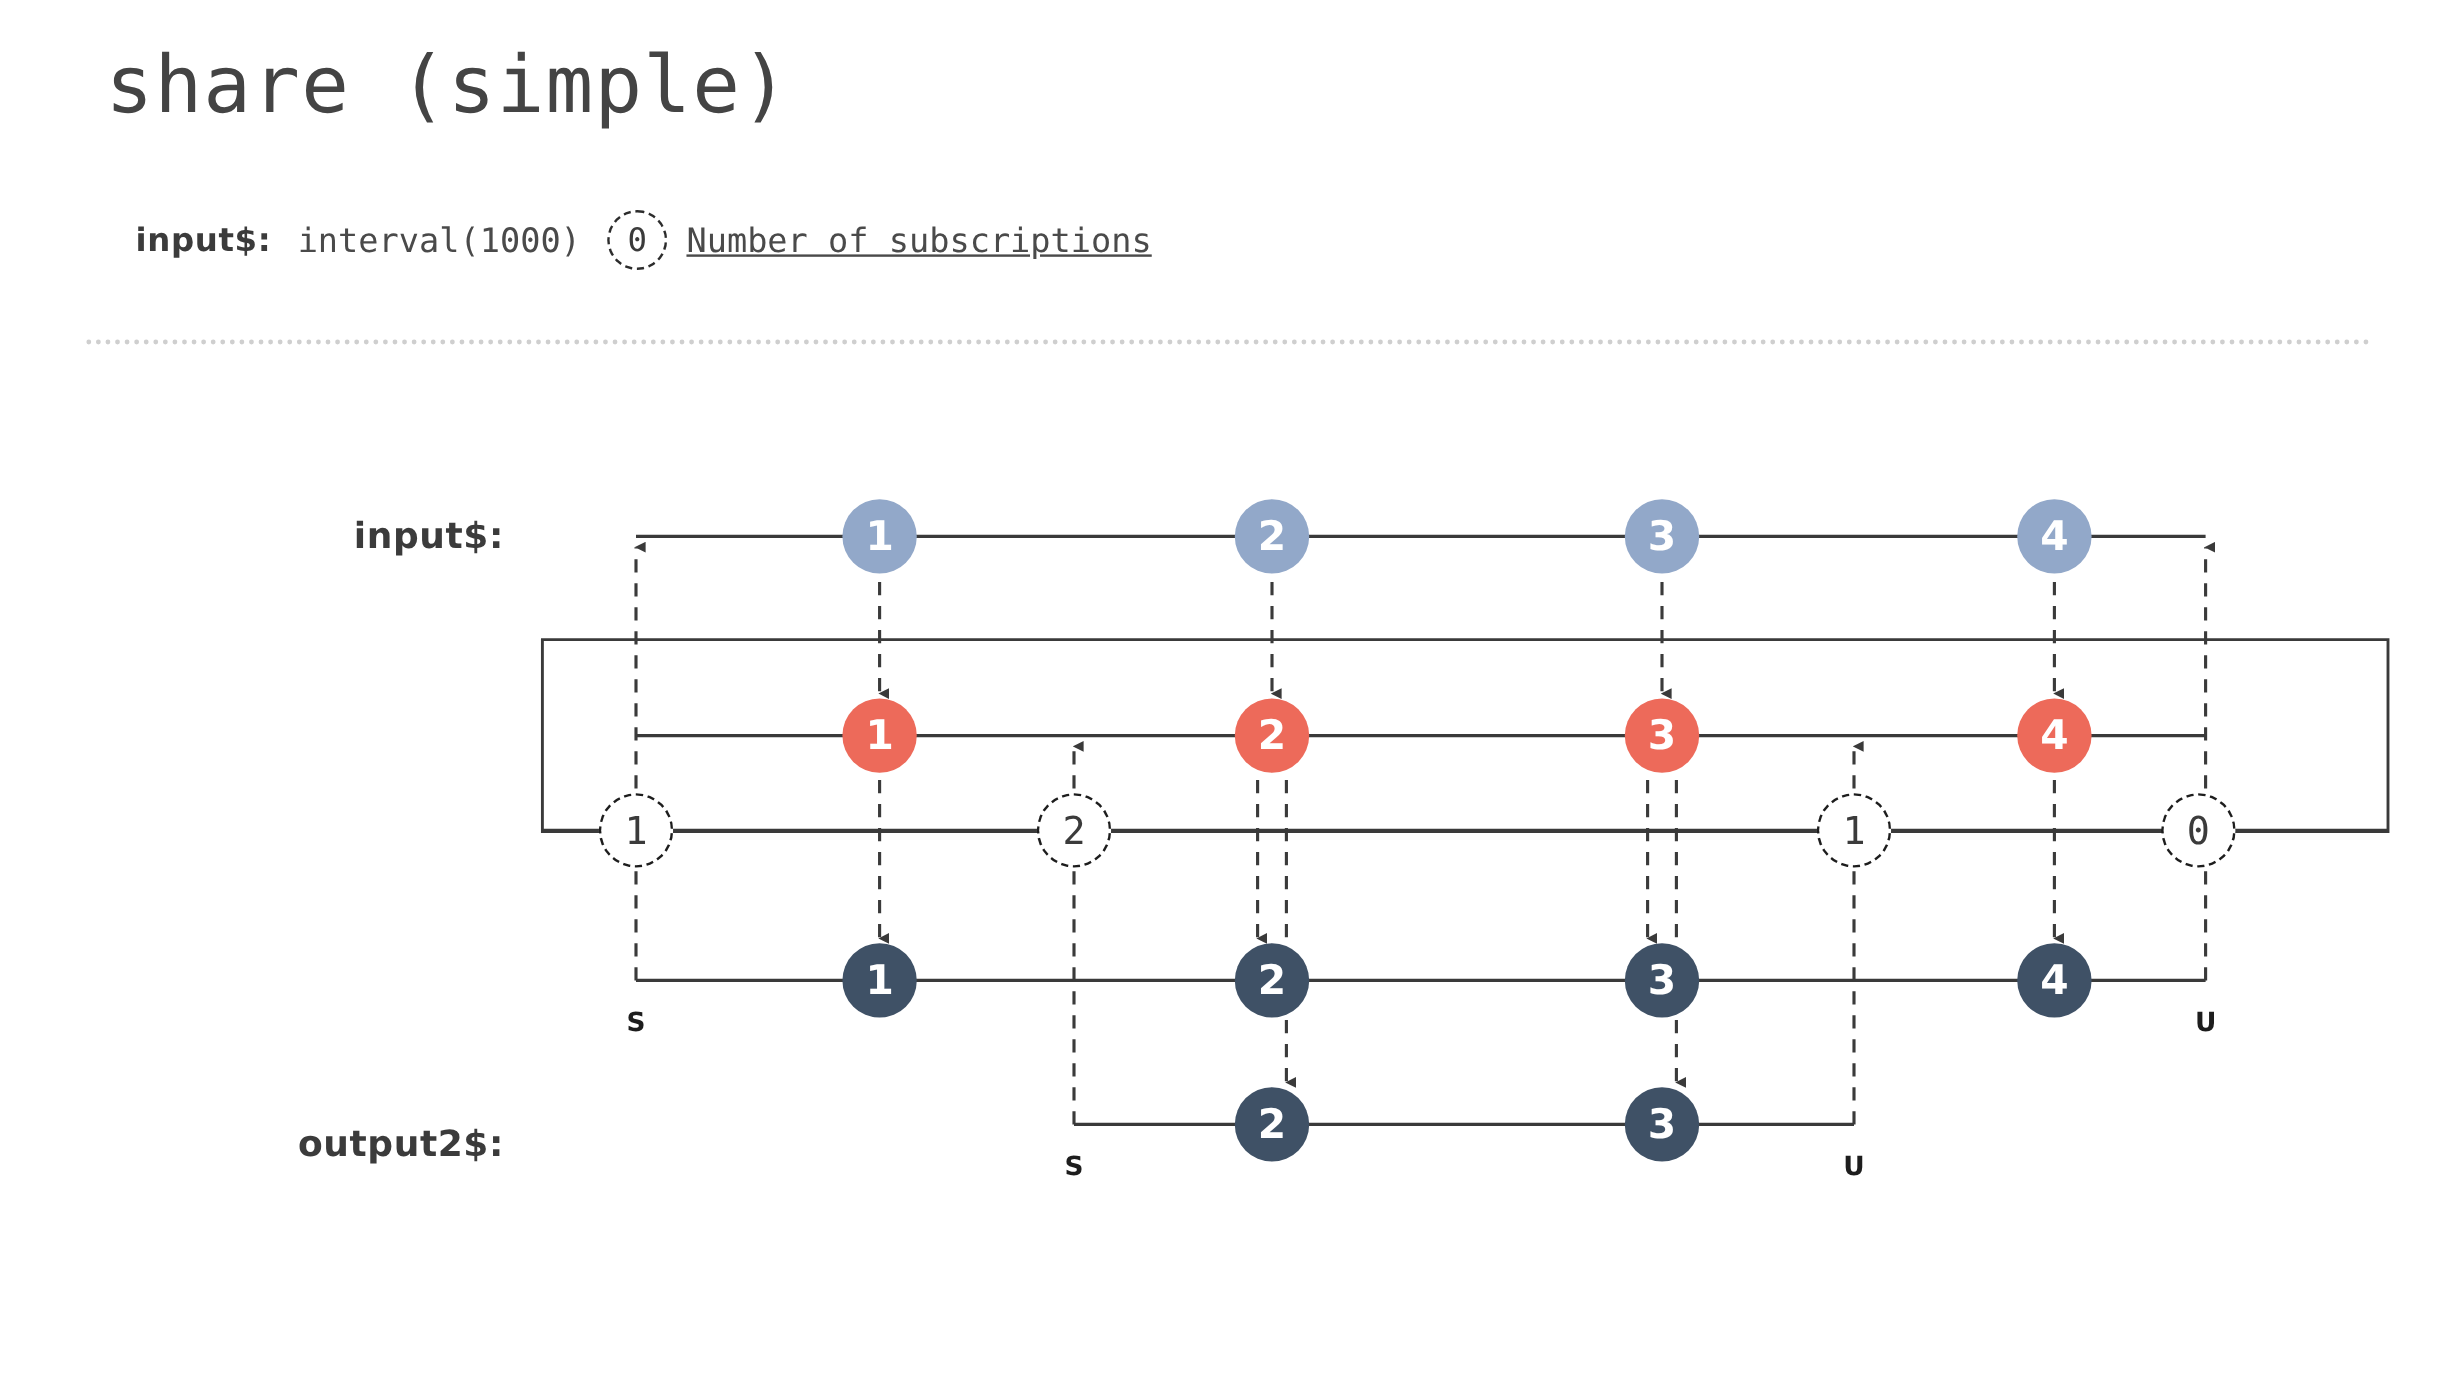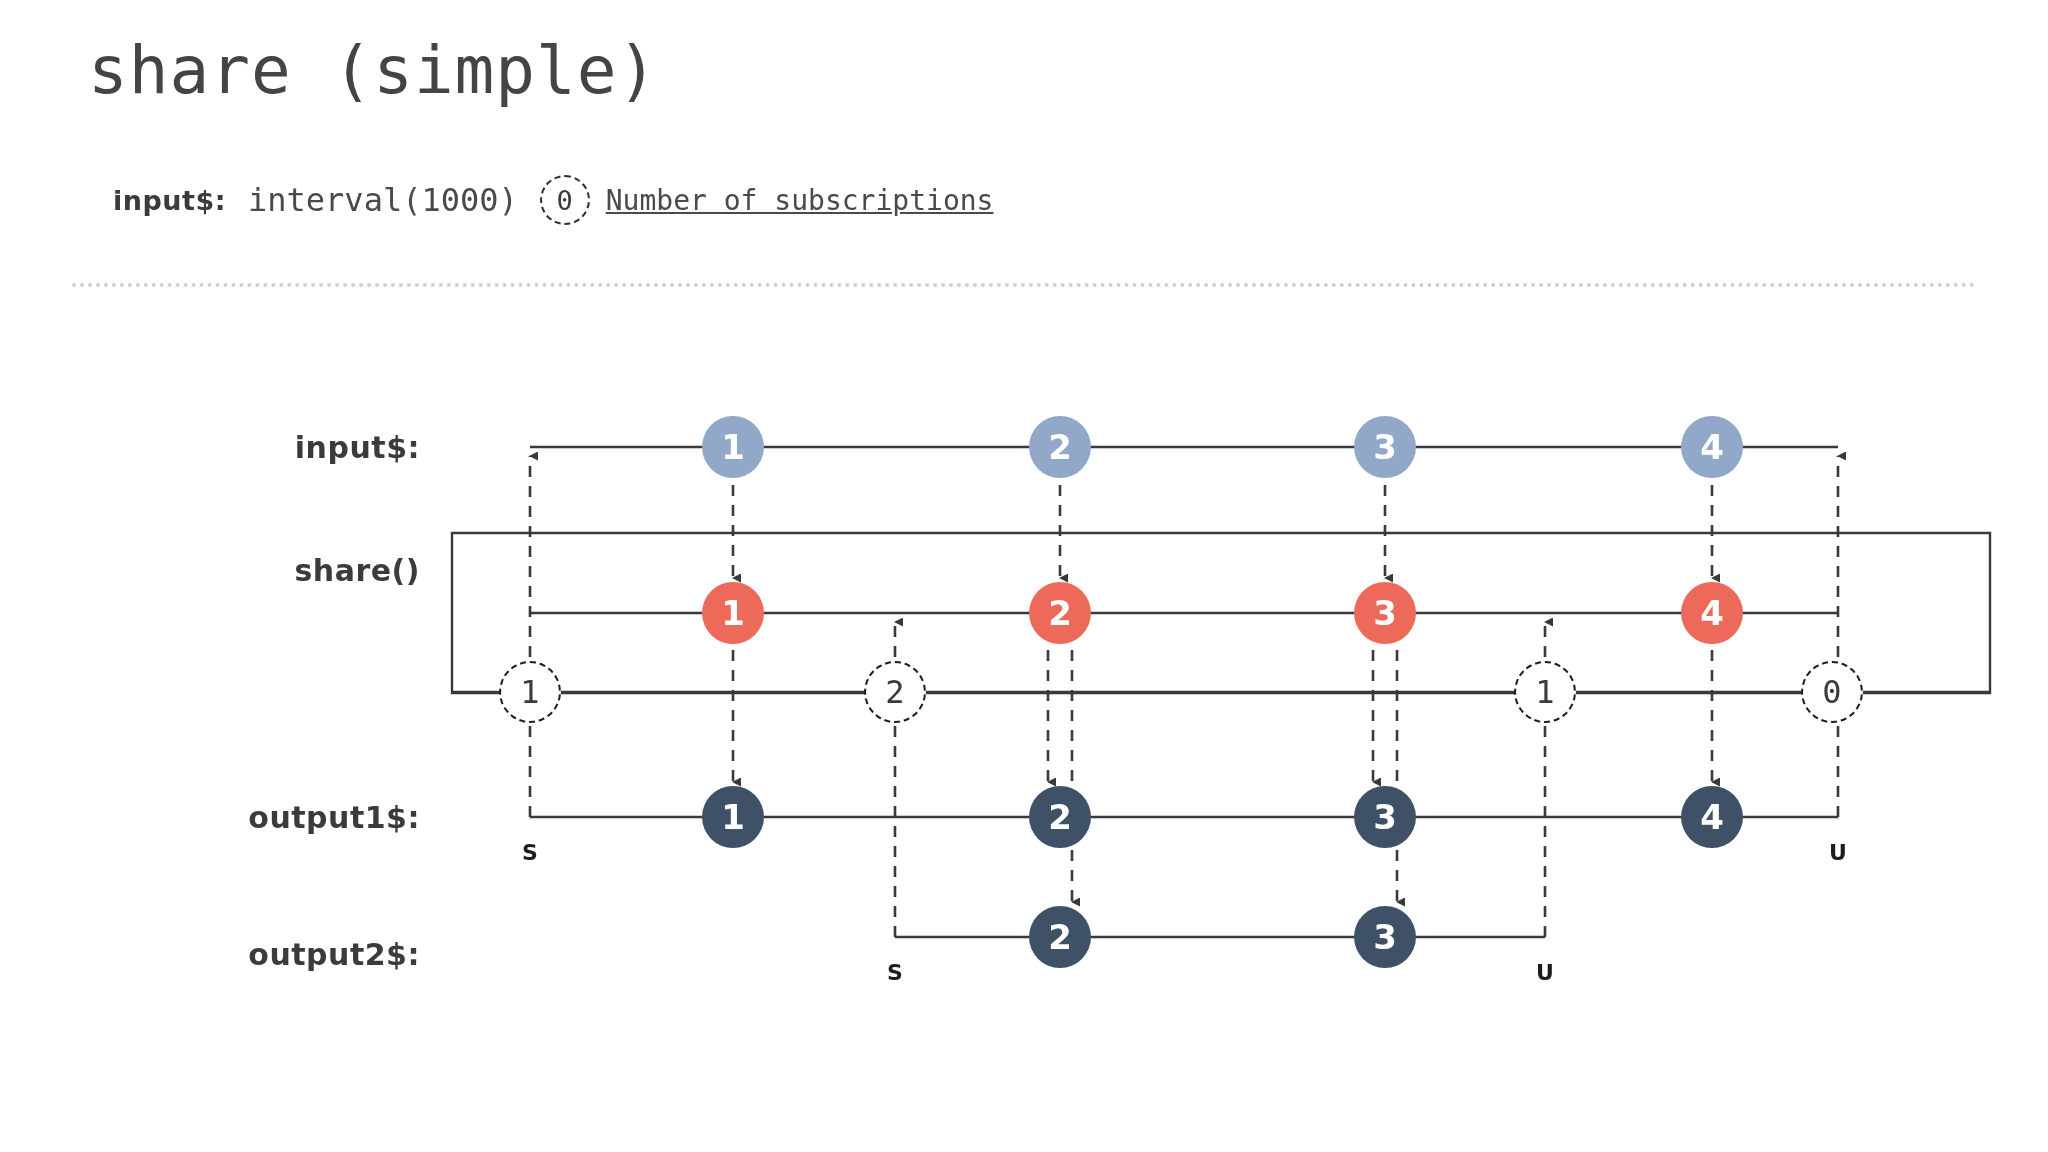--- a/index.html
+++ b/index.html
@@ -23,21 +23,21 @@
     position:absolute;left:113px;top:178px;
     height:44px;display:flex;align-items:center;white-space:nowrap;
   }
   .legend-key{
     font-family:"DejaVu Sans","Liberation Sans",sans-serif;
     font-size:27px;font-weight:700;color:#3b3b3b;letter-spacing:.5px;
   }
   .legend-val{
     margin-left:22px;
     font-family:"DejaVu Sans Mono","Liberation Mono",monospace;
-    font-size:32px;color:#4a4a4a;
+    font-size:28px;color:#4a4a4a;
   }
   .legend-chip{
     margin-left:22px;
     width:50px;height:50px;border-radius:50%;
     border:2.5px dashed #2c2c2c;
     display:flex;align-items:center;justify-content:center;
     font-family:"DejaVu Sans Mono","Liberation Mono",monospace;
     font-size:27px;color:#3b3b3b;box-sizing:border-box;
   }
   .legend-note{
@@ -167,22 +167,20 @@
         <path d="M1712,650 L1712,782" fill="none" stroke="#3a3a3a" stroke-width="2.6" stroke-dasharray="11 9" marker-end="url(#ah-down)"></path>
       </g>
 
       <g>
         <path d="M1072,650 L1072,902" fill="none" stroke="#3a3a3a" stroke-width="2.6" stroke-dasharray="11 9" marker-end="url(#ah-down)"></path>
         <path d="M1397,650 L1397,902" fill="none" stroke="#3a3a3a" stroke-width="2.6" stroke-dasharray="11 9" marker-end="url(#ah-down)"></path>
       </g>
     </svg>
 
     <div class="row-label" style="left:100px;width:320px;top:447px;">input$:</div>
-    <div class="row-label" style="left:100px;width:320px;top:570px;">share()</div>
-    <div class="row-label" style="left:100px;width:320px;top:817px;">output1$:</div>
     <div class="row-label" style="left:100px;width:320px;top:937px;margin-top:17px;">output2$:</div>
 
     <div class="marble input" style="left:733px;top:447px;">1</div>
     <div class="marble input" style="left:1060px;top:447px;">2</div>
     <div class="marble input" style="left:1385px;top:447px;">3</div>
     <div class="marble input" style="left:1712px;top:447px;">4</div>
 
     <div class="marble shared" style="left:733px;top:613px;">1</div>
     <div class="marble shared" style="left:1060px;top:613px;">2</div>
     <div class="marble shared" style="left:1385px;top:613px;">3</div>

